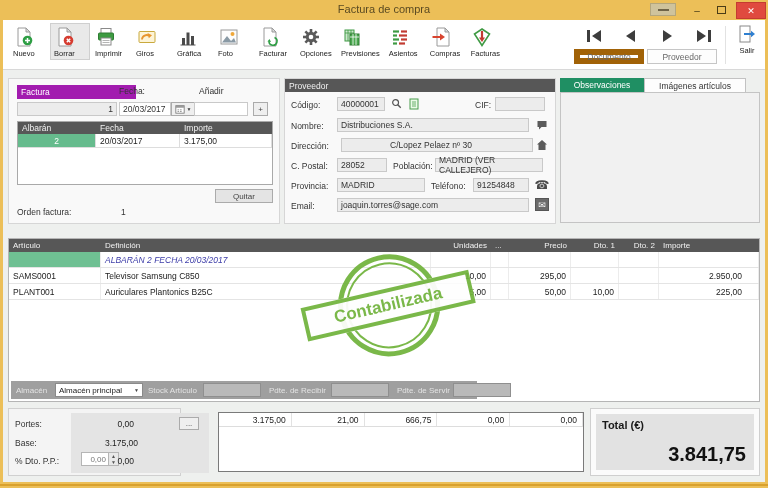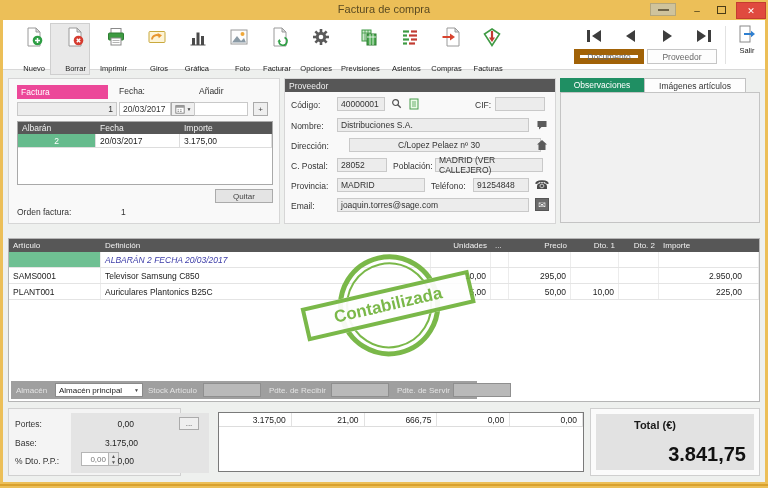--- a/index.html
+++ b/index.html
@@ -17,21 +17,21 @@
   .btn-min { right:60px; width:22px; }
   .btn-max { right:36px; width:22px; }
   .max-glyph { width:9px; height:8px; border:1px solid #4a3c17; display:block; }
   .btn-close { right:2px; width:30px; height:17px; background:#e04a3f; color:#fff; font-size:9px; border:1px solid #c53b31; }
   
   .app { position:absolute; left:3px; top:20px; width:762px; height:462px; background:#eef0ee; }
   .bottom-stripe { position:absolute; left:0; right:0; bottom:2px; height:2px; background:#d9a12e; }
   
   .toolbar { position:absolute; left:0; top:0; width:762px; height:50px; background:#fff; border-bottom:1px solid #d8d8d8; }
   .tools { position:absolute; left:6px; top:3px; display:flex; gap:1px; }
-  .tool { min-width:40px; padding:2px 3px 1px 3px; display:flex; flex-direction:column; align-items:flex-end; gap:16px; border:1px solid transparent; cursor:default; }
+  .tool { min-width:40px; padding:2px 3px 1px 3px; display:flex; flex-direction:column; align-items:flex-start; gap:1px; border:1px solid transparent; cursor:default; }
   .tool.active { background:#e9e9e9; border:1px solid #cfcfcf; }
   .tool-ic { width:22px; height:22px; display:flex; align-items:center; justify-content:center; }
   .tool-lb { font-size:7.5px; color:#222; white-space:nowrap; }
   .nav-arrows { position:absolute; left:578px; top:8px; width:136px; display:flex; justify-content:space-between; }
   .nav-b { width:26px; height:16px; display:flex; align-items:center; justify-content:center; gap:2px; }
   .tri-r { width:0; height:0; border-top:6px solid transparent; border-bottom:6px solid transparent; border-left:9px solid #3d3d3d; }
   .tri-l { width:0; height:0; border-top:6px solid transparent; border-bottom:6px solid transparent; border-right:9px solid #3d3d3d; }
   .nav-bar { width:3px; height:12px; background:#3d3d3d; }
   .nav-btn { position:absolute; top:29px; width:70px; height:15px; background:#fdfdfd; font-size:8.5px; color:#666; display:flex; align-items:center; justify-content:center; }
   .btn-documento { left:571px; border:6px solid #a16207; }
@@ -39,21 +39,21 @@
   .tb-sep { position:absolute; left:722px; top:6px; width:1px; height:38px; background:#e2e2e2; }
   .salir { position:absolute; left:729px; top:3px; width:30px; display:flex; flex-direction:column; align-items:center; gap:1px; }
   
   .panel { position:absolute; background:#f9f9f9; border:1px solid #d6d6d6; }
   .dark-hd { background:#575757; color:#f2f2f2; font-size:8.5px; display:flex; align-items:center; padding-left:4px; }
   .field { position:absolute; background:#ececec; border:1px solid #c9c9c9; font-size:8.5px; display:flex; align-items:center; padding:0 3px; height:14px; color:#333; }
   .lab { position:absolute; font-size:8.5px; color:#333; }
   .mini-btn { position:absolute; background:#efefef; border:1px solid #ababab; font-size:8px; color:#444; display:flex; align-items:center; justify-content:center; }
   
   .factura-panel { left:5px; top:58px; width:272px; height:146px; }
-  .fac-hd { position:absolute; left:8px; top:6px; width:91px; height:14px; background:#ec4899; color:#fff; font-size:8.5px; display:flex; align-items:center; padding-left:4px; }
+  .fac-hd { position:absolute; left:8px; top:6px; width:119px; height:14px; background:#a21caf; color:#fff; font-size:8.5px; display:flex; align-items:center; padding-left:4px; }
   .fac-num { left:8px; top:23px; width:100px; justify-content:flex-end; }
   .fecha-box { left:110px; top:23px; width:52px; background:#fff; }
   .fecha-btn { left:162px; top:23px; width:24px; height:14px; }
   .anadir-input { left:185px; top:23px; width:54px; background:#fff; }
   .add-btn { left:244px; top:23px; width:15px; height:14px; }
   .alb-table { position:absolute; left:8px; top:42px; width:256px; height:64px; border:1px solid #a9a9a9; background:#fff; }
   .alb-hrow { display:flex; height:12px; }
   .alb-hrow .dark-hd { position:static; height:12px; }
   .alb-row { display:flex; height:14px; border-bottom:1px solid #ddd; font-size:8.5px; }
   .alb-c1 { width:78px; } .alb-c2 { width:84px; } .alb-c3 { width:92px; }
@@ -102,21 +102,21 @@
   .spin-val { flex:1; font-size:8px; color:#777; display:flex; align-items:center; justify-content:flex-end; padding-right:2px; }
   .spin-arrows { width:10px; display:flex; flex-direction:column; border-left:1px solid #b5b5b5; }
   .spin-arrows span { flex:1; font-size:5px; color:#555; display:flex; align-items:center; justify-content:center; background:#e8e8e8; }
   .iva-panel { left:215px; top:392px; width:366px; height:60px; background:#fff; border:1px solid #7a7a7a; }
   .iva-hrow { display:flex; height:13px; background:#575757; color:#f2f2f2; font-size:8px; }
   .iva-hrow span { width:72.8px; display:flex; align-items:center; justify-content:center; }
   .iva-row { display:flex; height:14px; border-bottom:1px solid #ddd; font-size:8.5px; }
   .iva-row span { width:72.8px; display:flex; align-items:center; justify-content:flex-end; padding-right:5px; border-right:1px solid #e2e2e2; }
   .total-panel { left:587px; top:388px; width:170px; height:68px; background:#fbfbfb; border:1px solid #cfcfcf; }
   .total-inner { position:absolute; inset:5px; background:#e2e2e2; }
-  .total-lb { position:absolute; left:6px; top:5px; font-size:11px; font-weight:bold; color:#1a1a1a;margin-left:32px; }
+  .total-lb { position:absolute; left:6px; top:5px; font-size:11px; font-weight:bold; color:#1a1a1a; }
   .total-val { position:absolute; right:8px; bottom:4px; font-size:20px; font-weight:bold; color:#111; }
 </style>
 </head>
 <body>
 
 <div class="titlebar">
   <div class="title">Factura de compra</div>
   <div class="pin-btn"></div>
   <div class="win-btn btn-min">
       <span>–</span>
@@ -362,21 +362,21 @@
 
     <span class="lab" style="left:6px; top:42px;">Nombre:</span>
     <div class="field" style="left:52px; top:39px; width:192px;">Distribuciones S.A.</div>
     <span class="ic-cell" style="left:250px; top:39px;">
       <svg width="12" height="12" viewBox="0 0 12 12">
           <path d="M1.5 2h9v6h-5L3 10.5V8H1.5z" fill="#5b5b5b"></path>
         </svg>
     </span>
 
     <span class="lab" style="left:6px; top:62px;">Dirección:</span>
-    <div class="field" style="left:64px; top:59px; width:192px;padding-left:48px;">C/Lopez Pelaez nº 30</div>
+    <div class="field" style="left:56px; top:59px; width:192px;padding-left:48px;">C/Lopez Pelaez nº 30</div>
     <span class="ic-cell" style="left:250px; top:59px;">
       <svg width="12" height="12" viewBox="0 0 12 12">
           <path d="M6 1L1 5.5h1.5V11h7V5.5H11z" fill="#5b5b5b"></path>
         </svg>
     </span>
 
     <span class="lab" style="left:6px; top:82px;">C. Postal:</span>
     <div class="field" style="left:52px; top:79px; width:50px;">28052</div>
     <span class="lab" style="left:108px; top:82px;">Población:</span>
     <div class="field" style="left:150px; top:79px; width:108px;">MADRID (VER CALLEJERO)</div>

